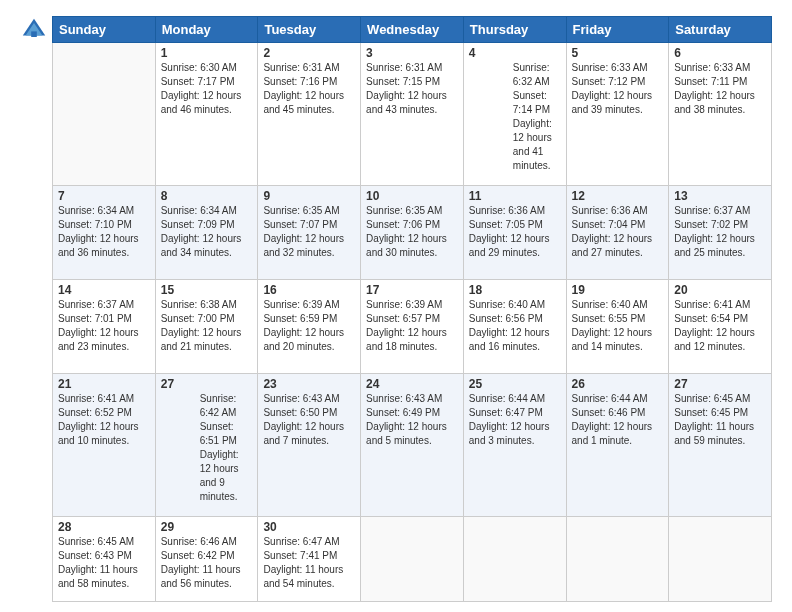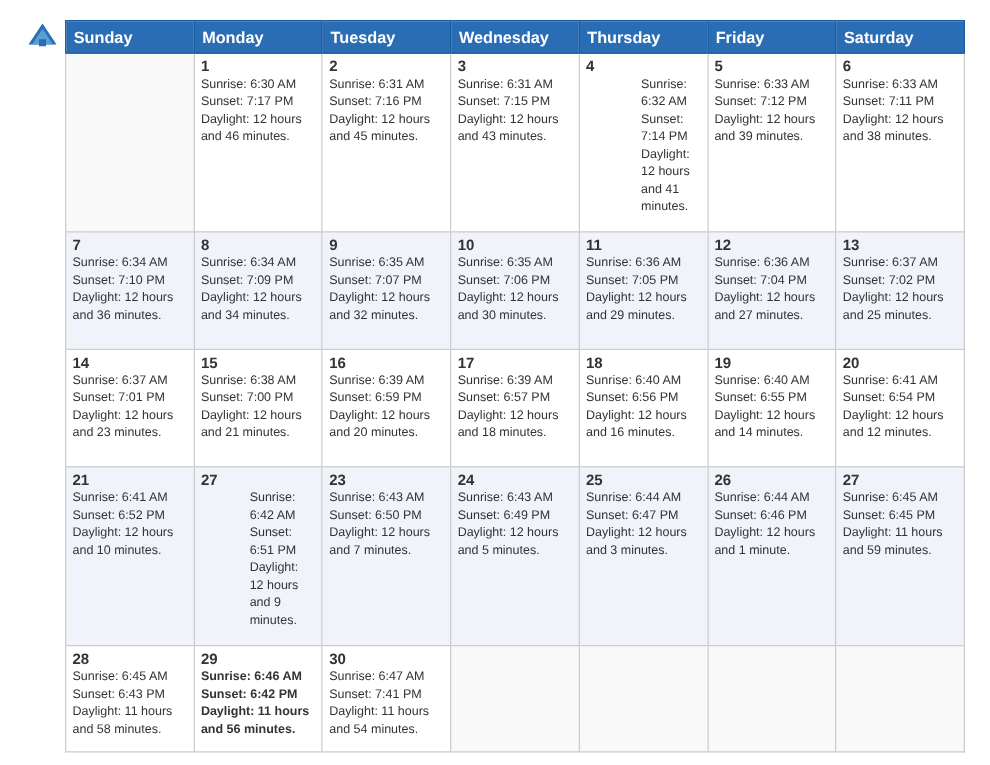--- a/index.html
+++ b/index.html
@@ -331,21 +331,21 @@
         <tr>
           <td>
             <span class="day-num">28</span>
             <div class="day-info" style="white-space: pre-line;">Sunrise: 6:45 AM
 Sunset: 6:43 PM
 Daylight: 11 hours
 and 58 minutes.</div>
           </td>
           <td>
             <span class="day-num">29</span>
-            <div class="day-info" style="white-space: pre-line; font-weight: bold;">Sunrise: 6:46 AM
+            <div class="day-info" style="white-space: pre-line;">Sunrise: 6:46 AM
 Sunset: 6:42 PM
 Daylight: 11 hours
 and 56 minutes.</div>
           </td>
           <td>
             <span class="day-num">30</span>
             <div class="day-info" style="white-space: pre-line;">Sunrise: 6:47 AM
 Sunset: 7:41 PM
 Daylight: 11 hours
 and 54 minutes.</div>

